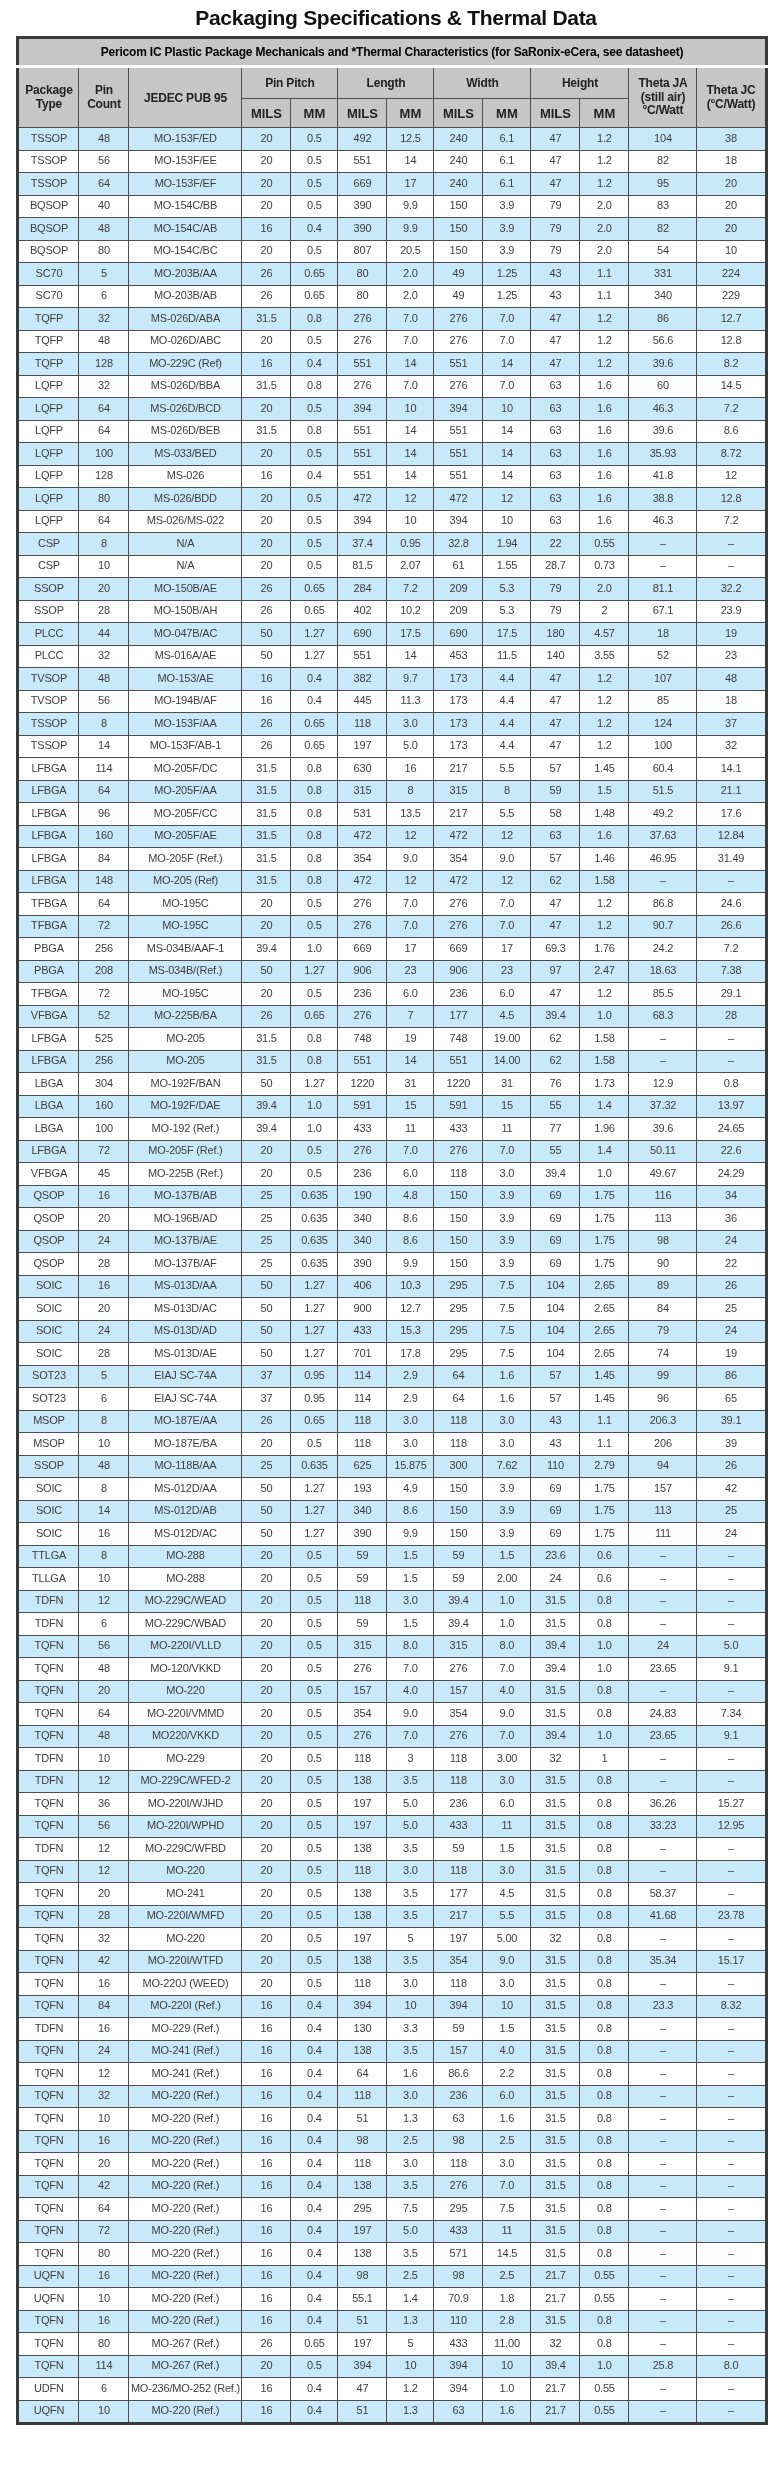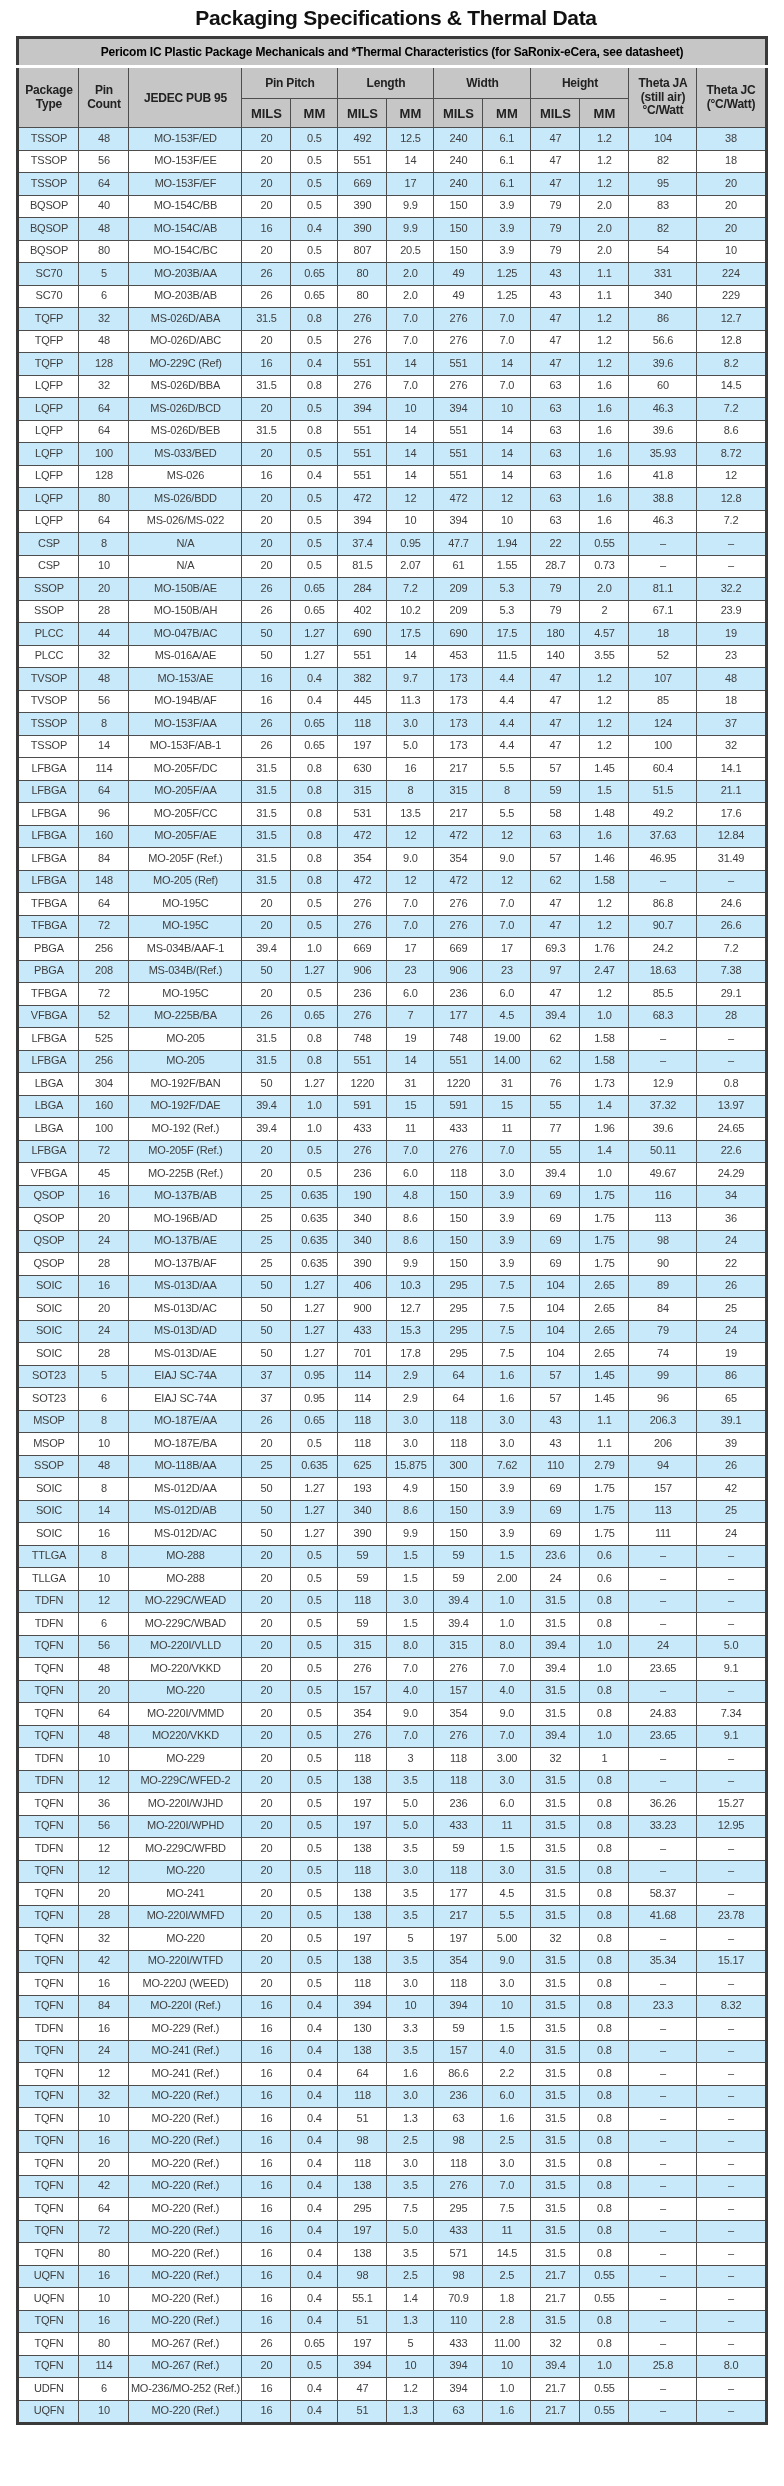--- a/index.html
+++ b/index.html
@@ -386,21 +386,21 @@
           <td>7.2</td>
         </tr>
         <tr class="shaded">
           <td>CSP</td>
           <td>8</td>
           <td>N/A</td>
           <td>20</td>
           <td>0.5</td>
           <td>37.4</td>
           <td>0.95</td>
-          <td>47.7</td>
+          <td>32.8</td>
           <td>1.94</td>
           <td>22</td>
           <td>0.55</td>
           <td>–</td>
           <td>–</td>
         </tr>
         <tr>
           <td>CSP</td>
           <td>10</td>
           <td>N/A</td>
@@ -1131,21 +1131,21 @@
           <td>315</td>
           <td>8.0</td>
           <td>39.4</td>
           <td>1.0</td>
           <td>24</td>
           <td>5.0</td>
         </tr>
         <tr>
           <td>TQFN</td>
           <td>48</td>
-          <td>MO-220/VKKD</td>
+          <td>MO-120/VKKD</td>
           <td>20</td>
           <td>0.5</td>
           <td>276</td>
           <td>7.0</td>
           <td>276</td>
           <td>7.0</td>
           <td>39.4</td>
           <td>1.0</td>
           <td>23.65</td>
           <td>9.1</td>

